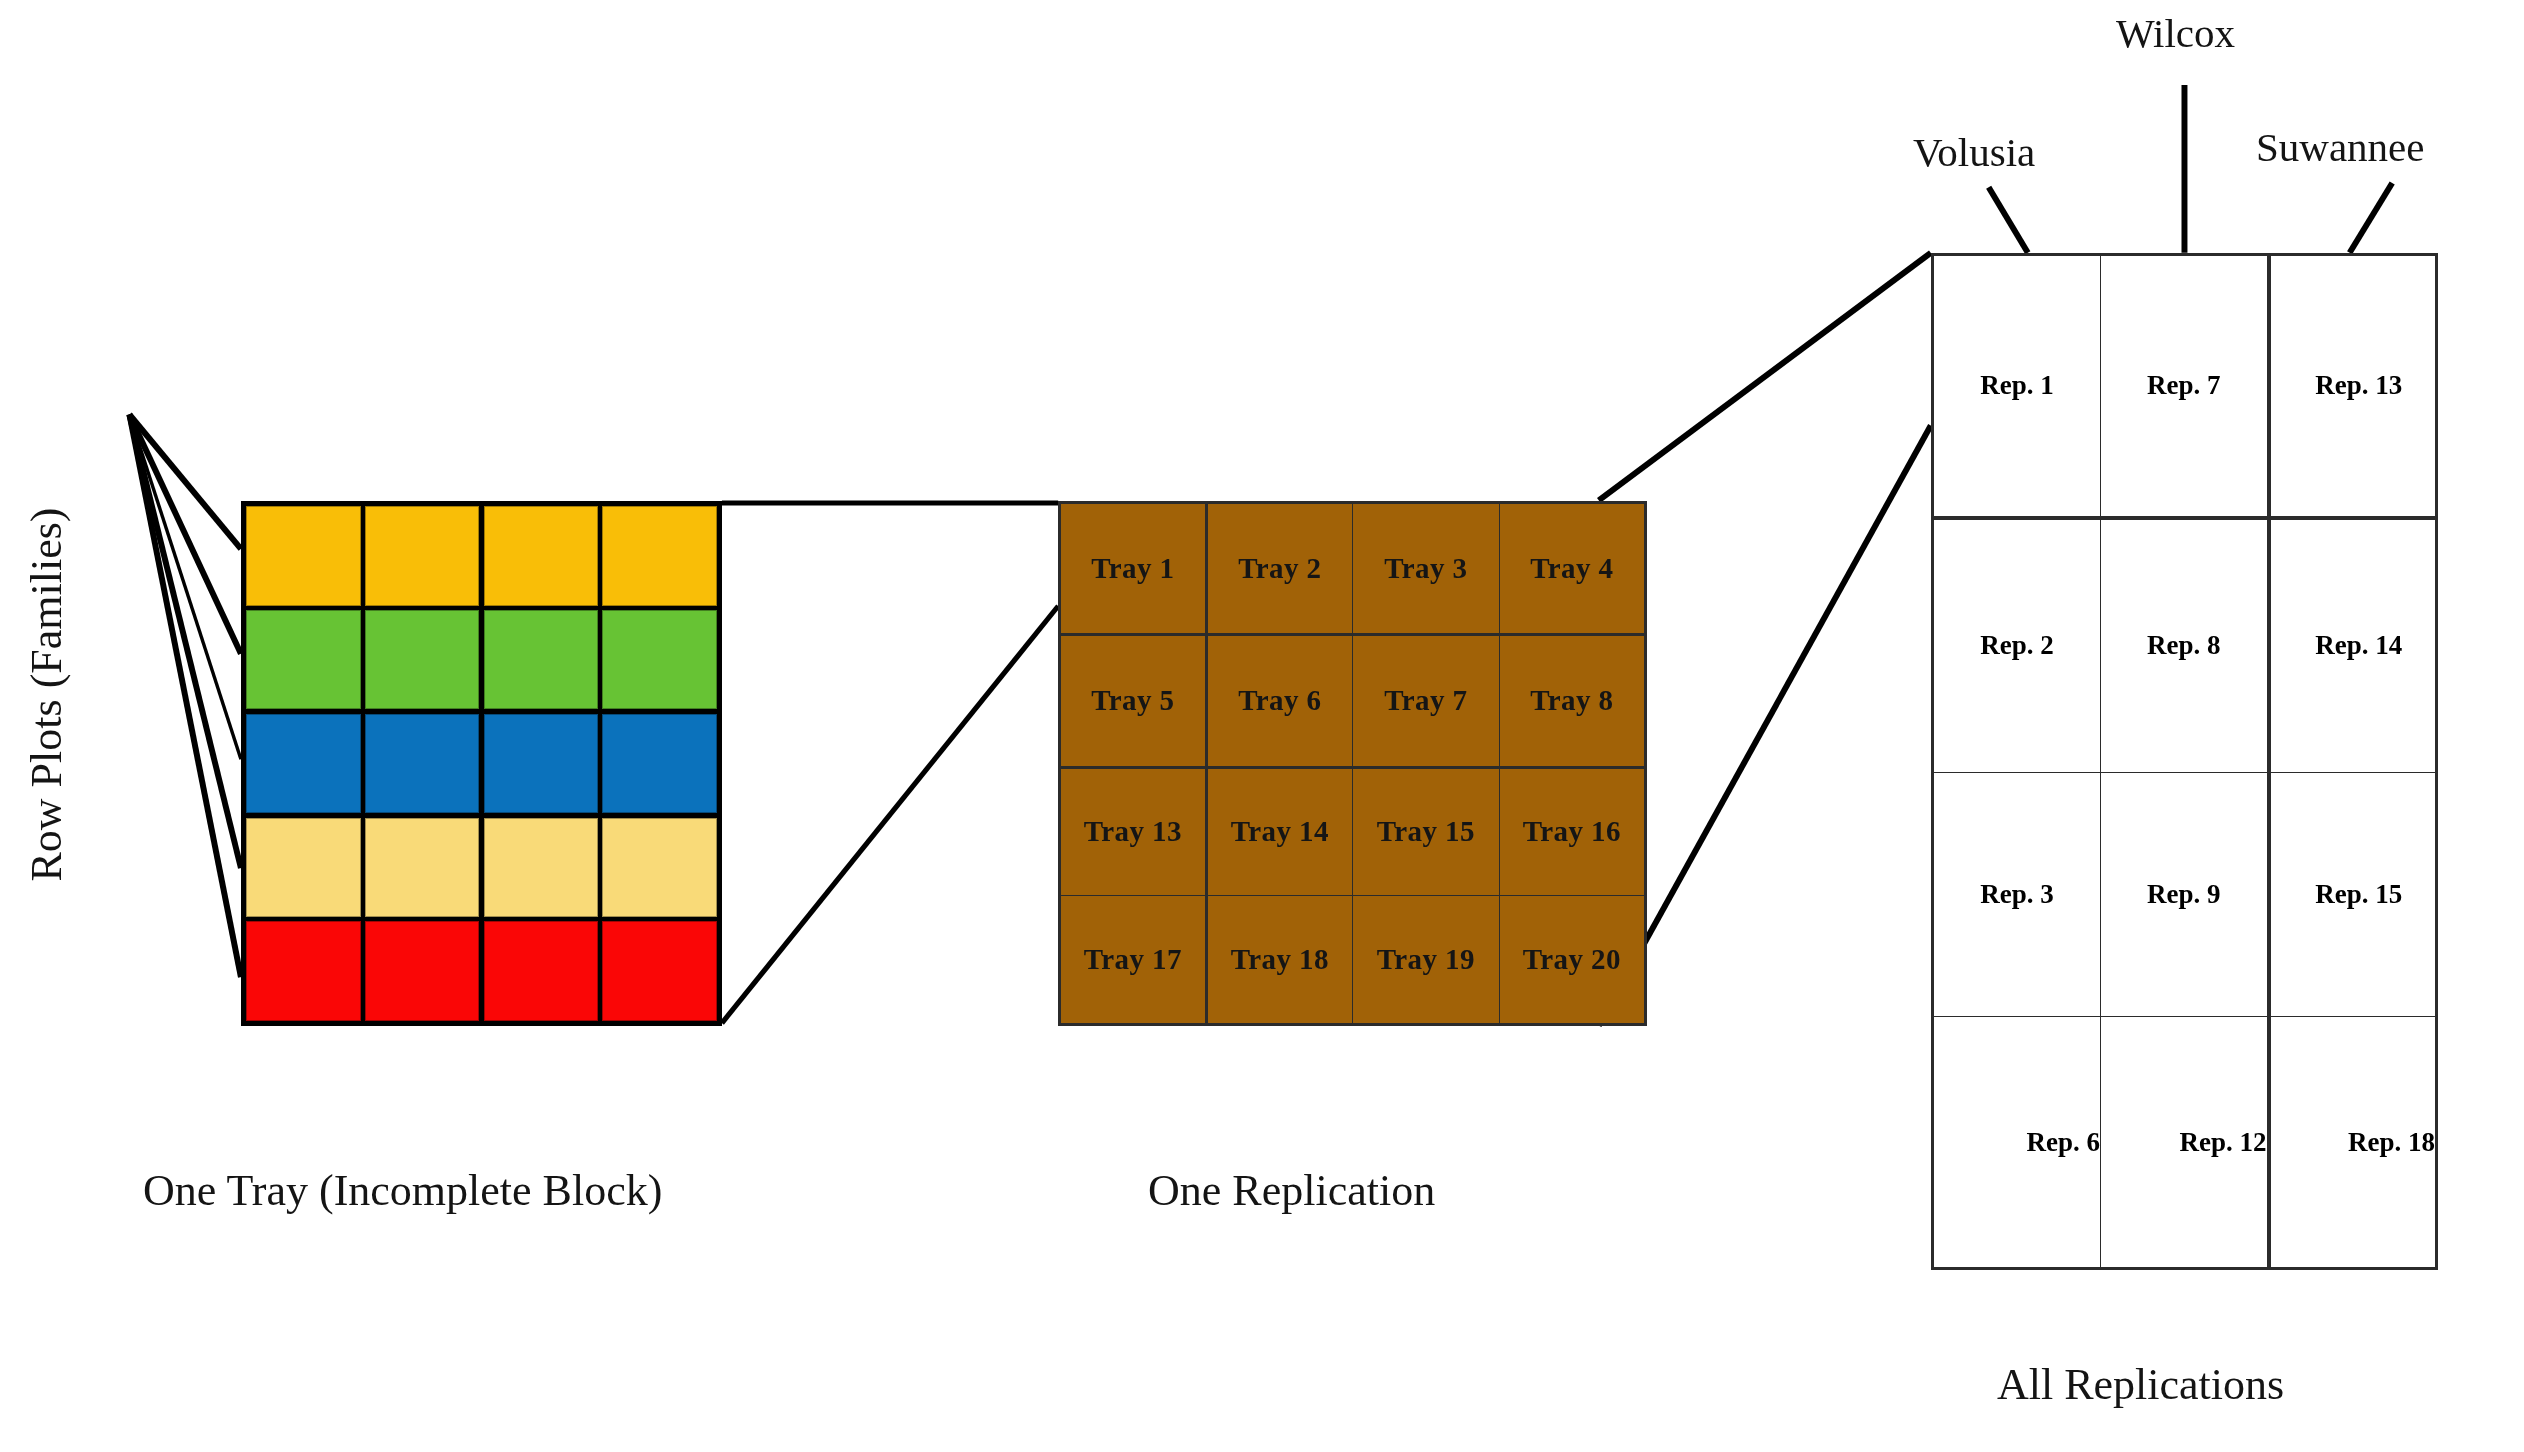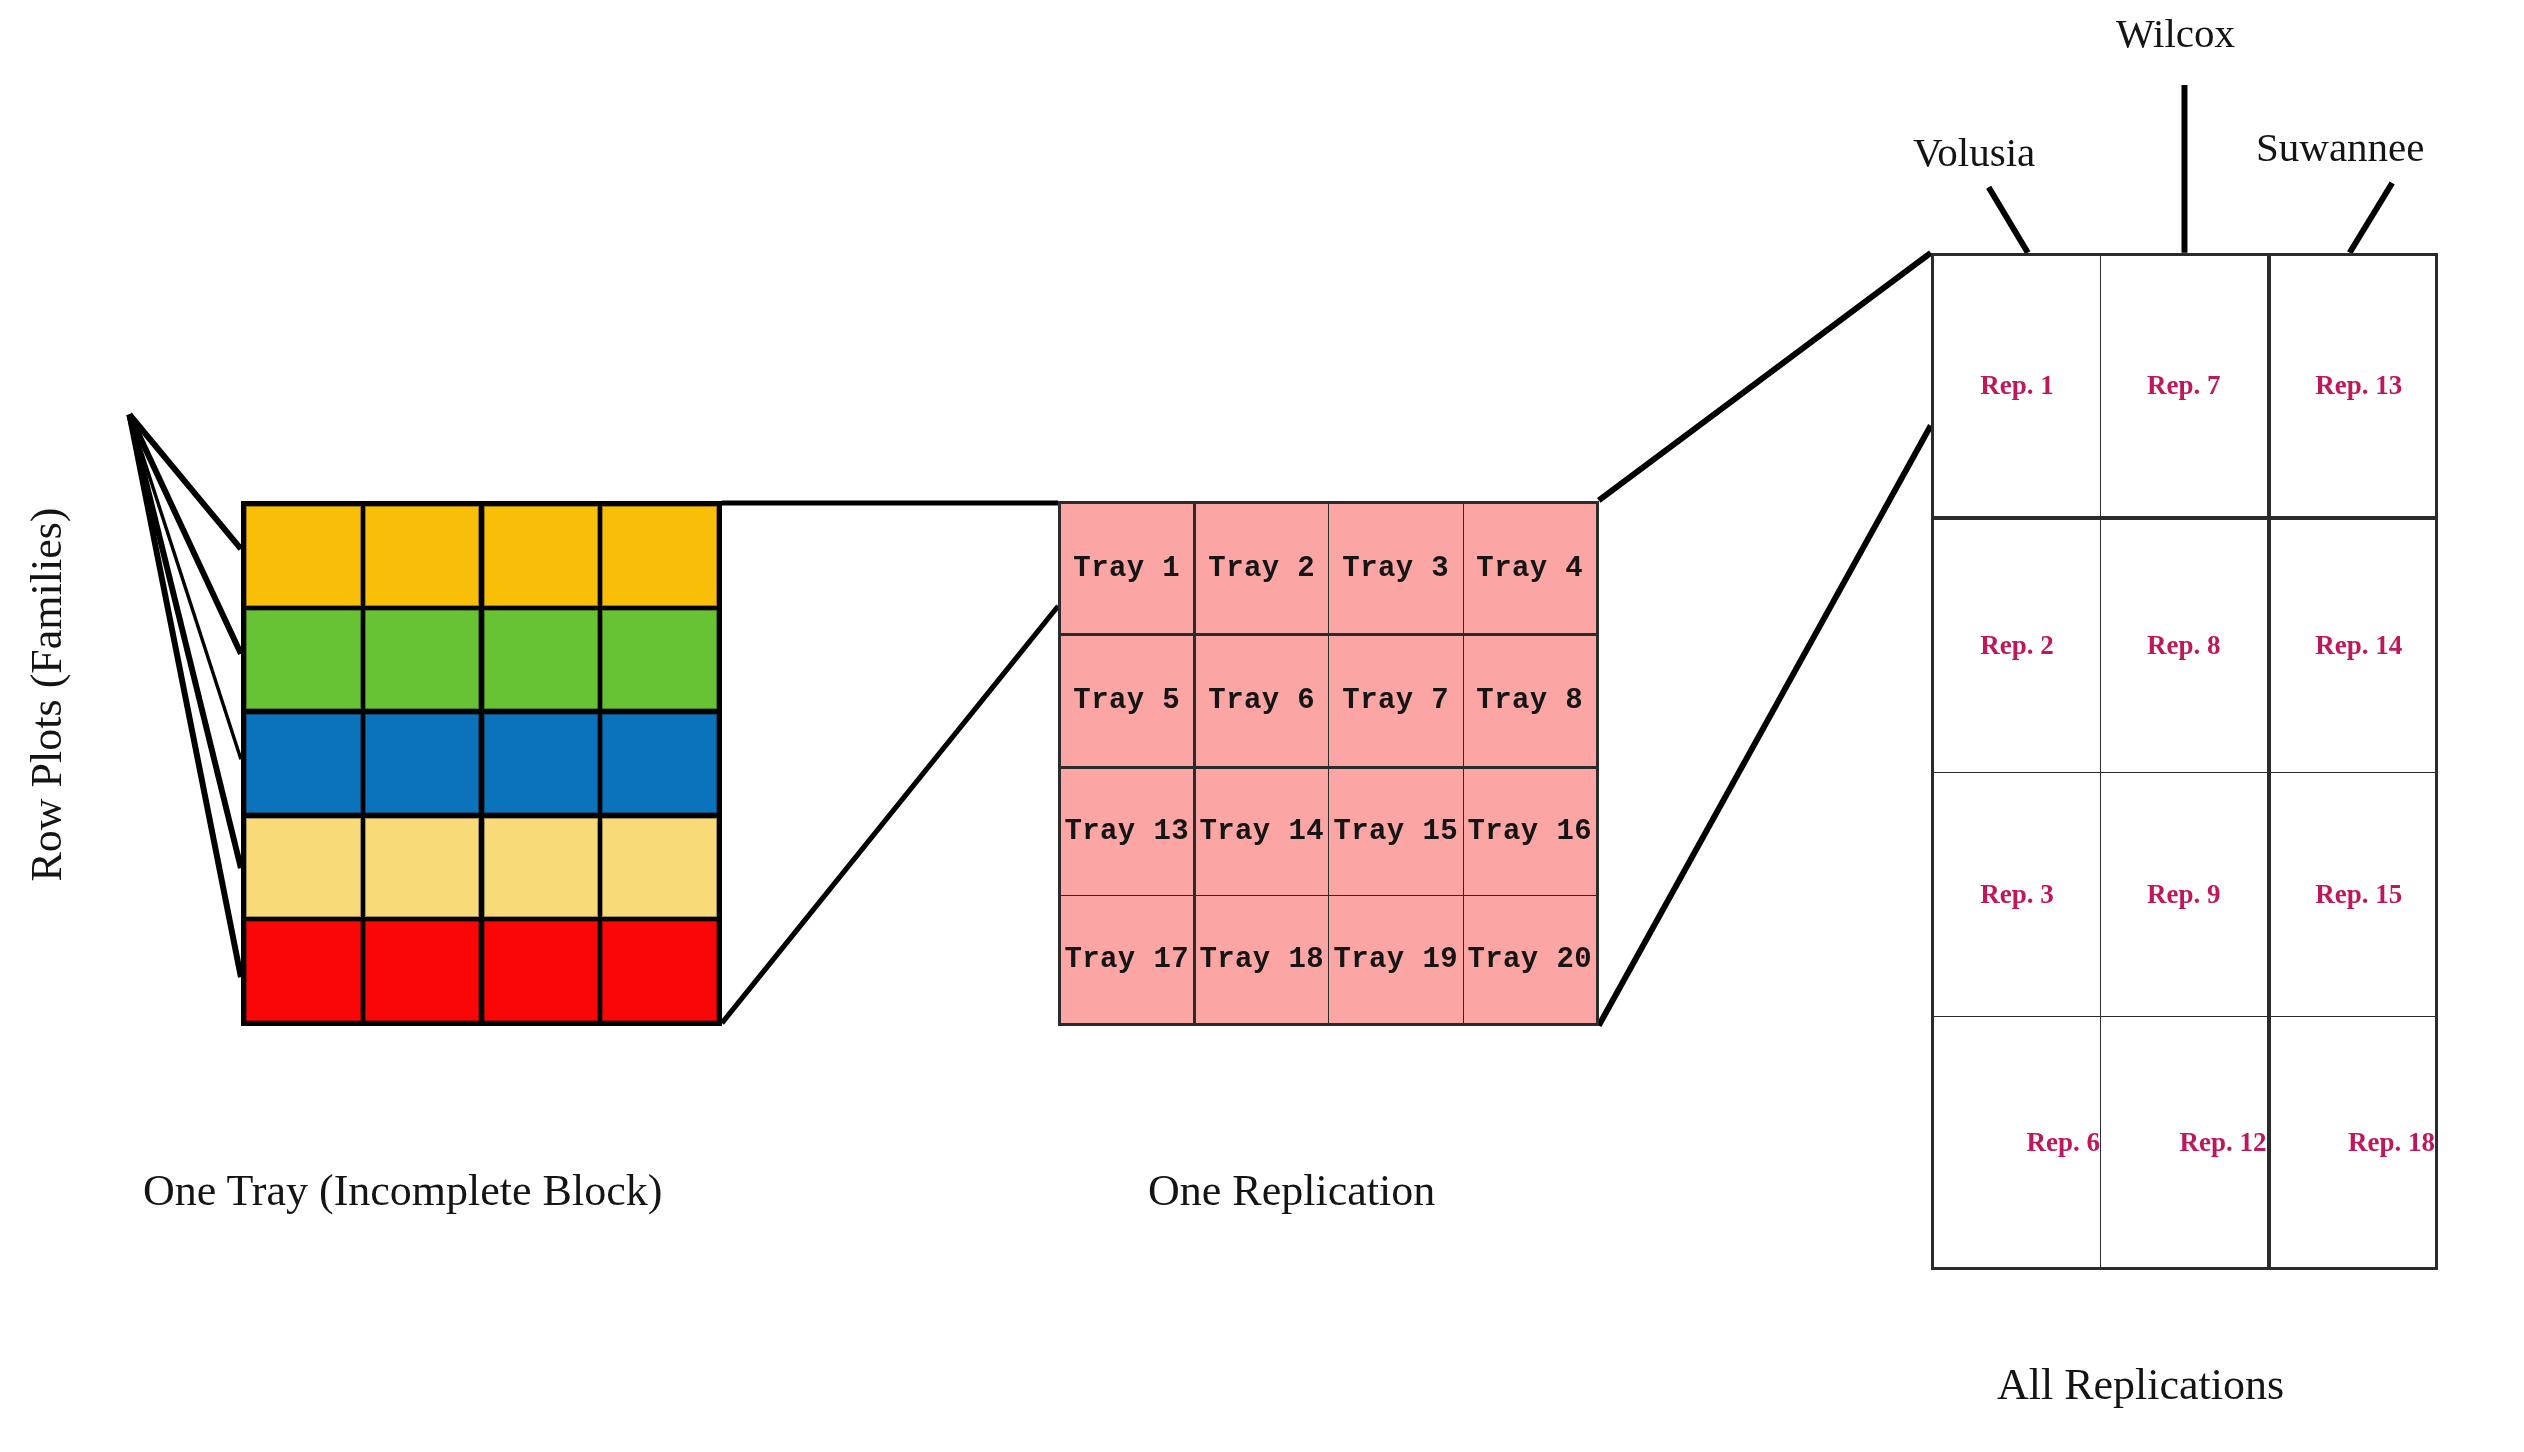--- a/index.html
+++ b/index.html
@@ -44,26 +44,25 @@
   #tray-grid .plot-cell {
     box-sizing: border-box;
     border: 0.9px solid rgba(0,0,0,0.35);
   }
 
   
   #replication-table {
     position: absolute;
     left: 1058px;
     top: 501px;
-    width: 541px;
+    width: 589px;
     height: 525px;
     border-collapse: collapse;
-    background: #fca5a5;
+    background: #a16207;
     table-layout: fixed;
-    font-family: Liberation Mono, monospace;
   }
   #replication-table td {
     border: 1.7px solid #2b2b2b;
     text-align: center;
     vertical-align: middle;
     font-size: 29px;
     font-weight: bold;
     letter-spacing: 0.4px;
     color: #151515;
     padding: 0;
@@ -86,21 +85,21 @@
     border-collapse: collapse;
     background: #ffffff;
     table-layout: fixed;
   }
   #all-replications-table td {
     border: 1.7px solid #2b2b2b;
     text-align: center;
     vertical-align: middle;
     font-size: 27px;
     font-weight: bold;
-    color: #be185d;
+    color: #000000;
     padding: 0;
     white-space: nowrap;
   }
   #all-replications-table .thick-right { border-right-width: 4.3px; }
   #all-replications-table .thick-bottom { border-bottom-width: 4.3px; }
   #all-replications-table .outer-t { border-top-width: 3.4px; }
   #all-replications-table .outer-b { border-bottom-width: 3.4px; text-align: right; }
   #all-replications-table .outer-l { border-left-width: 3.4px; }
   #all-replications-table .outer-r { border-right-width: 3.4px; padding-left: 12px; }
 

